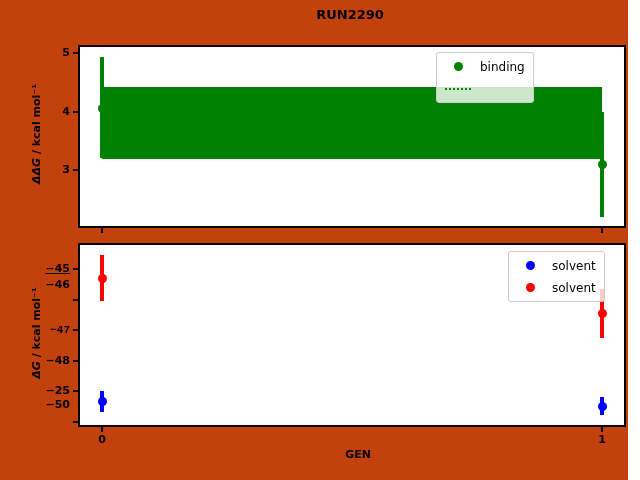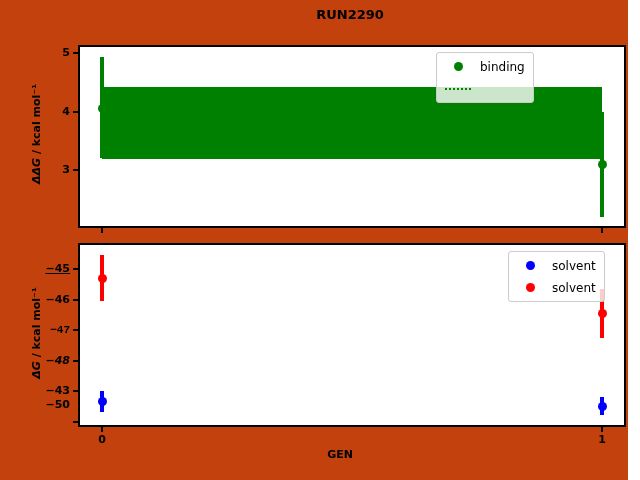--- a/index.html
+++ b/index.html
@@ -105,48 +105,48 @@
       <div class="xtick" style="left: 521px; top: 181px;"></div>
       <div class="errbar" style="left: 20px; top: 9.97705px; height: 101.531px; background: rgb(0, 128, 0);"></div>
       <div class="errbar" style="left: 520px; top: 64.5574px; height: 105.639px; background: rgb(0, 128, 0);"></div>
       <div class="marker" style="left: 17.5px; top: 57.123px; background: rgb(0, 128, 0);"></div>
       <div class="marker" style="left: 517.5px; top: 112.877px; background: rgb(0, 128, 0);"></div>
     </div>
   <div class="axes" id="axes-1" style="left: 78px; top: 243px; width: 544px; height: 180px;">
       <div class="ytick" style="top: 175.949px;"></div>
       <div class="ytick-label" style="top: 153px;">−50</div>
       <div class="ytick" style="top: 145.441px;"></div>
-      <div class="ytick-label" style="top: 139.441px;">−43</div>
+      <div class="ytick-label" style="top: 139.441px;">−25</div>
       <div class="ytick" style="top: 114.932px;"></div>
-      <div class="ytick-label" style="top: 108.932px; font-style: italic;">−48</div>
+      <div class="ytick-label" style="top: 108.932px;">−48</div>
       <div class="ytick" style="top: 84.4237px;"></div>
       <div class="ytick-label" style="top: 78.4237px; font-family: Liberation Mono, monospace;">−47</div>
       <div class="ytick" style="top: 53.9153px;"></div>
-      <div class="ytick-label" style="top: 48px;">−46</div>
+      <div class="ytick-label" style="top: 33px;">−46</div>
       <div class="ytick" style="top: 23.4068px;"></div>
       <div class="ytick-label" style="top: 17.4068px; text-decoration: underline;">−45</div>
       <div class="xtick" style="left: 21px; top: 182px;"></div>
       <div class="xtick-label" style="left: 10px; top: 188px;">0</div>
       <div class="xtick" style="left: 521px; top: 182px;"></div>
       <div class="xtick-label" style="left: 510px; top: 188px;">1</div>
       <div class="errbar" style="left: 20px; top: 145.525px; height: 21.661px; background: rgb(0, 0, 255);"></div>
       <div class="errbar" style="left: 520px; top: 152.237px; height: 17.6949px; background: rgb(0, 0, 255);"></div>
       <div class="marker" style="left: 17.5px; top: 151.703px; background: rgb(0, 0, 255);"></div>
       <div class="marker" style="left: 517.5px; top: 156.585px; background: rgb(0, 0, 255);"></div>
       <div class="errbar" style="left: 20px; top: 10.0678px; height: 46.3729px; background: rgb(255, 0, 0);"></div>
       <div class="errbar" style="left: 520px; top: 44.2373px; height: 48.8136px; background: rgb(255, 0, 0);"></div>
       <div class="marker" style="left: 17.5px; top: 29.0593px; background: rgb(255, 0, 0);"></div>
       <div class="marker" style="left: 517.5px; top: 64.1441px; background: rgb(255, 0, 0);"></div>
     </div>
 
   <div class="ylabel" id="ylabel-0" style="left: 36px; top: 134px;"><span class="math">ΔΔG</span><span> / kcal mol⁻¹</span></div>
 
   <div class="ylabel" id="ylabel-1" style="left: 36px; top: 333px;"><span class="math">ΔG</span><span> / kcal mol⁻¹</span></div>
 
-  <div class="xlabel" id="xlabel-1" style="left: 340px; top: 448px;">GEN</div>
+  <div class="xlabel" id="xlabel-1" style="left: 358px; top: 448px;">GEN</div>
 
   <div class="legend" id="legend-0" style="left: 436px; top: 52px;">
     <div class="legend-row">
       <span class="swatch-box">
           <span class="dot" id="sw-0-0" style="background: rgb(0, 128, 0);"></span>
         </span>
       <span class="legend-label">binding</span>
     </div>
     <div class="legend-row">
       <span class="swatch-box">

